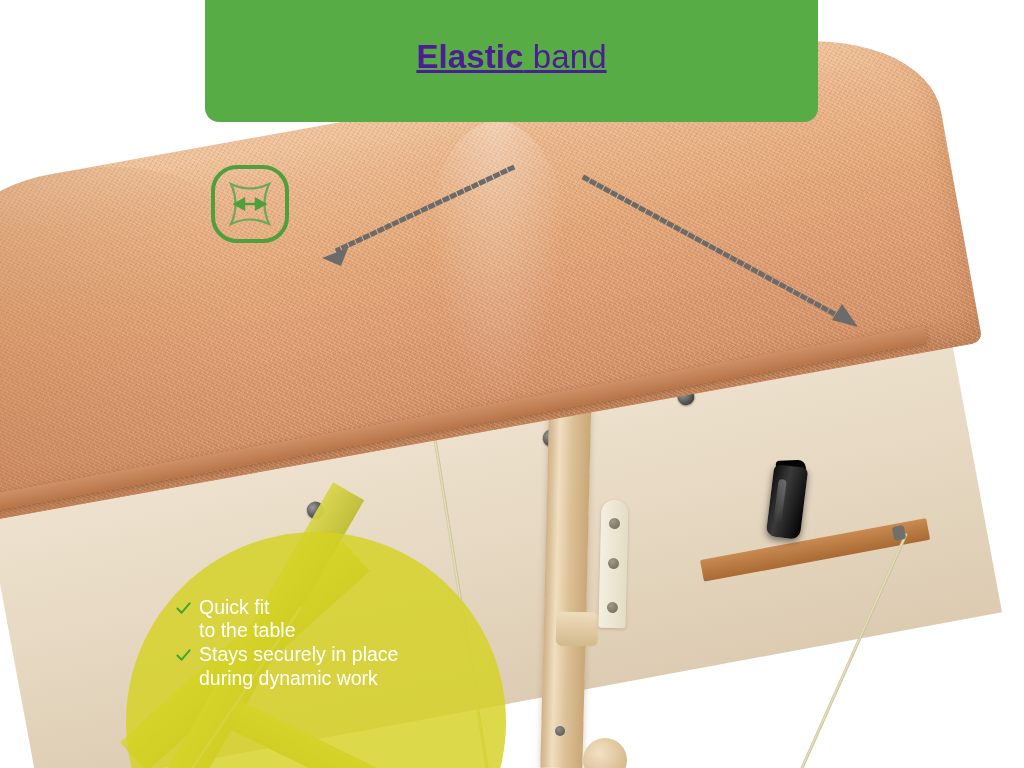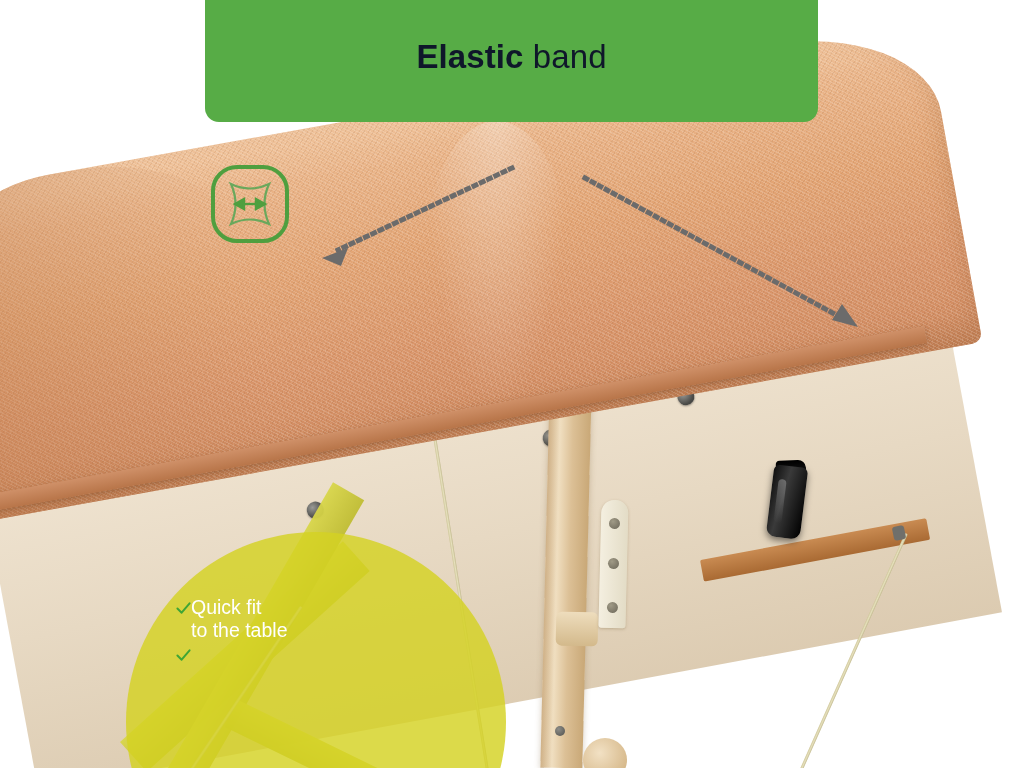--- a/index.html
+++ b/index.html
@@ -274,25 +274,26 @@
     height: 136px;
     border-radius: 0 0 14px 14px;
     display: flex;
     align-items: center;
     justify-content: center;
     text-align: center;
     box-sizing: border-box;
     padding: 14px 22px 8px 22px;
   }
   .banner-text {
-    color: #0f172a;
+    color: #4c1d95;
     font-size: 33px;
     line-height: 1.29;
     letter-spacing: .1px;
     font-weight: 400;
+    text-decoration: underline;
   }
   .banner-text b { font-weight: 700; }
   .line2-dash { letter-spacing: 2px; }
 
   
   .icon-badge {
     position: absolute;
     left: 206px;
     top: 160px;
     width: 88px;
@@ -323,20 +324,21 @@
     left: 176px;
     top: 596px;
     width: 300px;
     color: #ffffff;
     font-size: 19.5px;
     line-height: 1.19;
   }
   .feature-item {
     display: flex;
     align-items: flex-start;
+    gap: 8px;
     margin-bottom: 1px;
   }
   .check {
     flex: 0 0 auto;
     width: 15px;
     height: 15px;
     margin-top: 5px;
   }
   .feature-text { white-space: pre-line; }
 </style>
@@ -427,16 +429,18 @@
       <svg class="check" viewBox="0 0 16 16">
         <path d="M 1.5 8 L 6 12.5 L 14.5 2.5" fill="none" stroke="#3fa535" stroke-width="2.1" stroke-linecap="round" stroke-linejoin="round"></path>
       </svg>
       <span class="feature-text">Quick fit
 to the table</span>
     </div>
     <div class="feature-item">
       <svg class="check" viewBox="0 0 16 16">
         <path d="M 1.5 8 L 6 12.5 L 14.5 2.5" fill="none" stroke="#3fa535" stroke-width="2.1" stroke-linecap="round" stroke-linejoin="round"></path>
       </svg>
+      <span class="feature-text">Stays securely in place
+during dynamic work</span>
     </div>
   </div>
 
 </div>
 
 </body></html>

